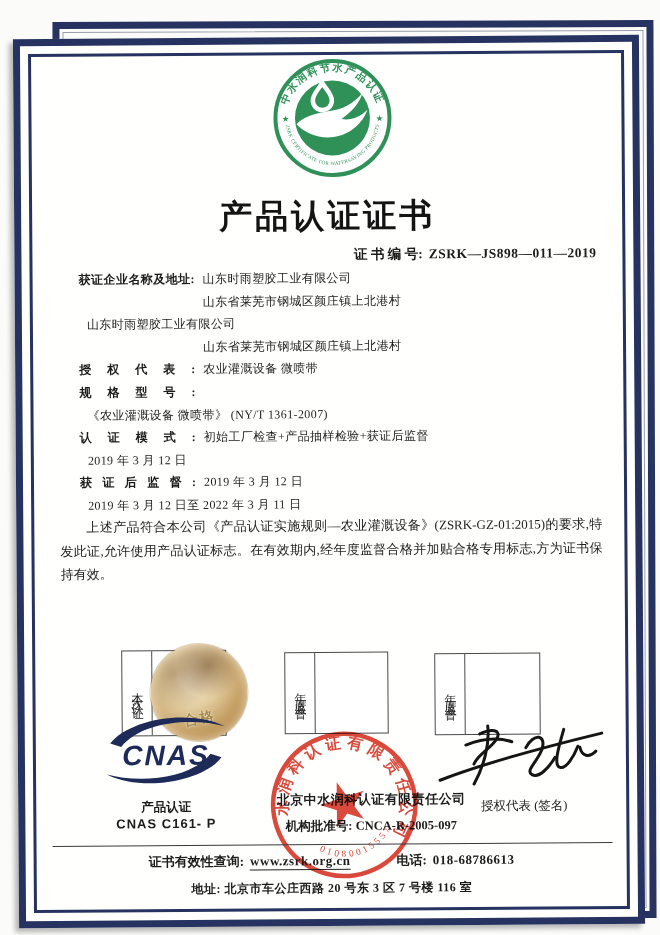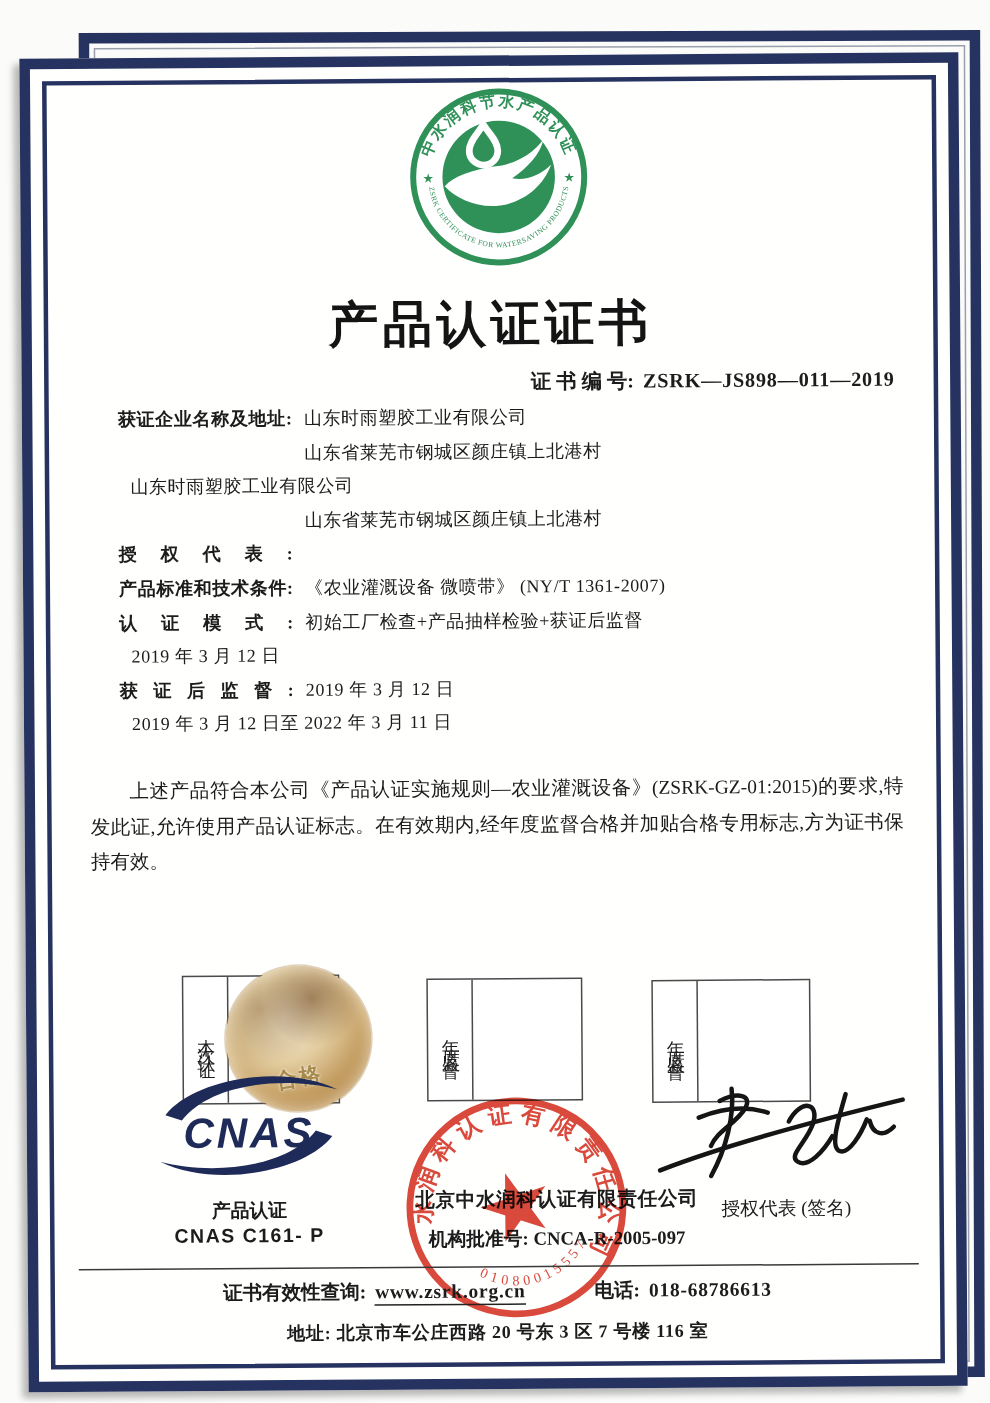--- a/index.html
+++ b/index.html
@@ -113,25 +113,26 @@
           </div>
         <div class="frow">
             <span class="fval">山东时雨塑胶工业有限公司</span>
           </div>
         <div class="frow">
             <span class="flabel"></span>
             <span class="fval">山东省莱芜市钢城区颜庄镇上北港村</span>
           </div>
         <div class="frow">
             <span class="flabel">授权代表:</span>
-          </div>
-        <div class="frow">
-          </div>
-        <div class="frow">
-            <span class="flabel">产品标准和技术条件:</span>
+            <span class="fval">农业灌溉设备 微喷带</span>
+          </div>
+        <div class="frow">
+            <span class="flabel">规格型号:</span>
+          </div>
+        <div class="frow">
             <span class="fval">《农业灌溉设备 微喷带》 (NY/T 1361-2007)</span>
           </div>
         <div class="frow">
             <span class="flabel">认证模式:</span>
             <span class="fval">初始工厂检查+产品抽样检验+获证后监督</span>
           </div>
         <div class="frow">
             <span class="fval">2019 年 3 月 12 日</span>
           </div>
         <div class="frow">

